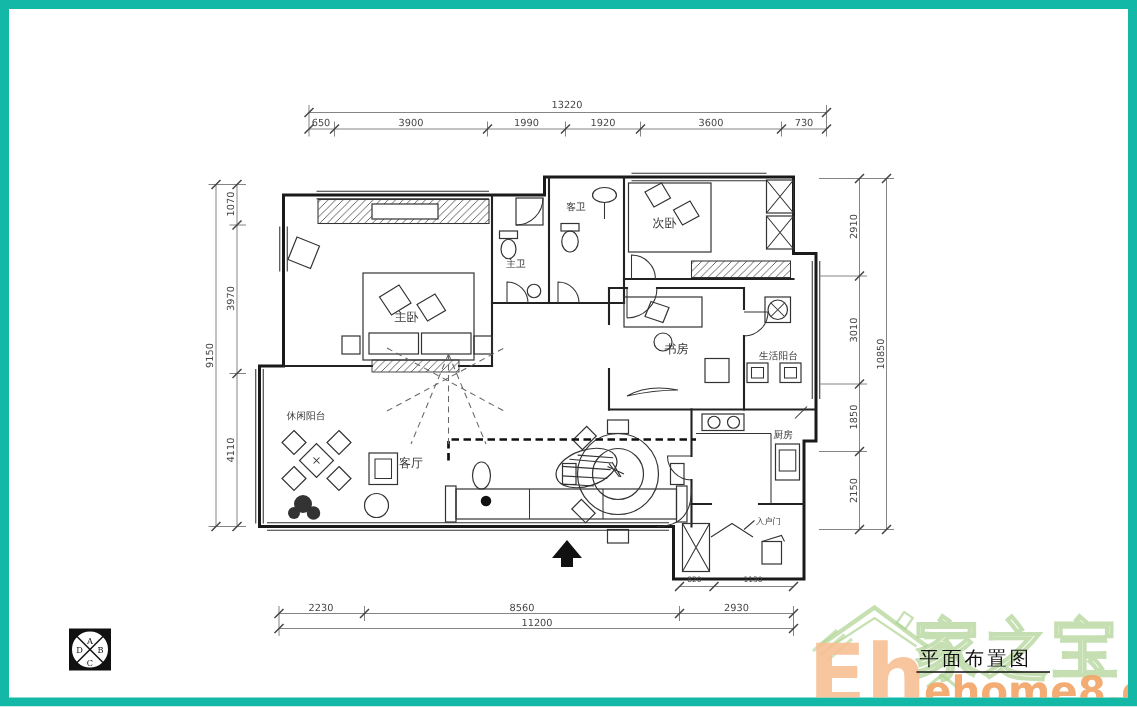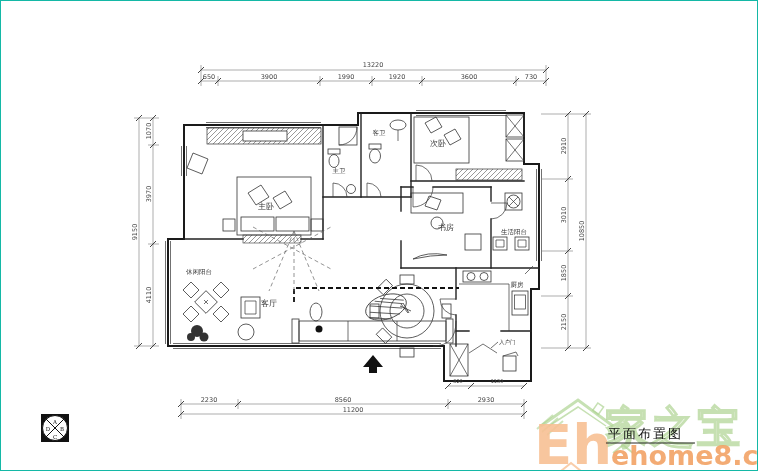--- a/index.html
+++ b/index.html
@@ -1,20 +1,20 @@
 <!DOCTYPE html>
 <html><head>
 <meta charset="utf-8">
 <style>
   html,body{margin:0;padding:0;background:#fff;}
   .canvas{
     position:relative;
     width:758px;height:471px;
     box-sizing:border-box;
-    border:1px solid #14b8a6;
+    border:6px solid #14b8a6;
     background:#ffffff;
     font-family:"DejaVu Sans", sans-serif;
     overflow:hidden;
   }
   svg{position:absolute;left:0;top:0;}
   
   .wall{stroke:#1a1a1a;stroke-width:2;fill:none;stroke-linecap:square;}
   .iwall{stroke:#222;stroke-width:1.4;fill:none;stroke-linecap:square;}
   .thin{stroke:#333;stroke-width:0.7;fill:none;}
   .furn{stroke:#333;stroke-width:0.8;fill:none;}

